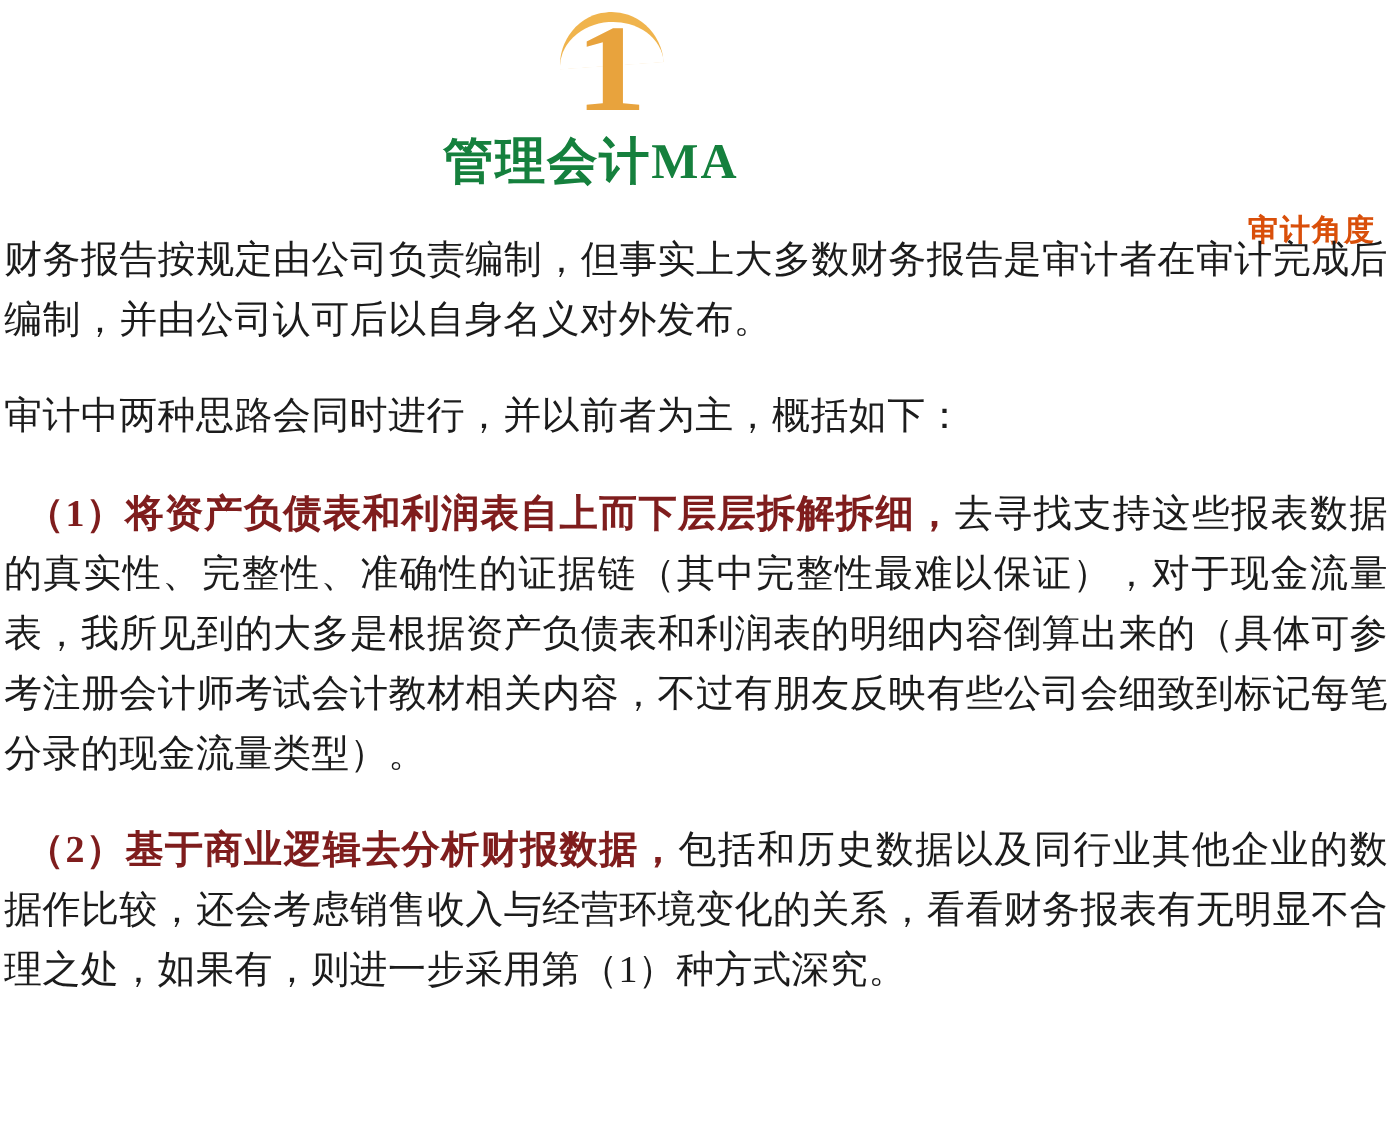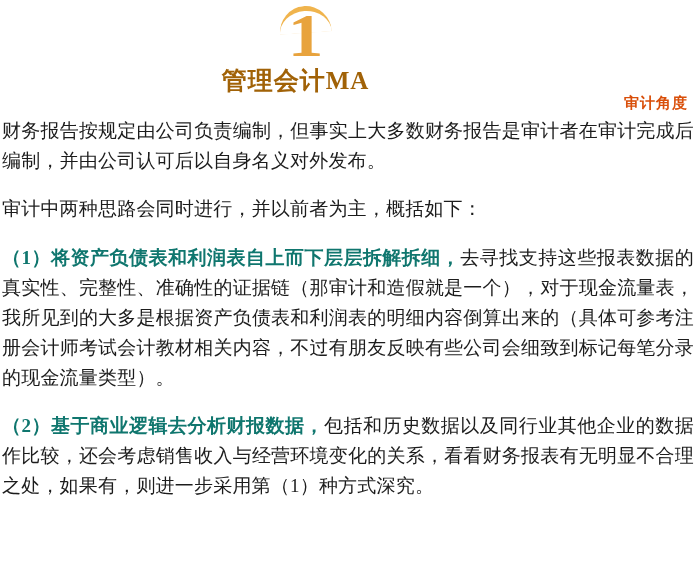--- a/index.html
+++ b/index.html
@@ -65,29 +65,29 @@
     transform: rotate(-4deg);
   }
   .logo-title {
     position: absolute;
     left: 0;
     top: 64px;
     width: 591px;
     font-family: "Liberation Serif", serif;
     font-size: 25px;
     font-weight: 700;
-    color: #a16207;
+    color: #15803d;
     letter-spacing: 1px;
   }
 
   
   .corner-heading {
     position: absolute;
     right: 10px;
-    top: 94px;
+    top: 106px;
     font-size: 15px;
     font-weight: 700;
     color: #d94f0a;
     letter-spacing: 1px;
   }
 
   
   .body-area {
     position: absolute;
     left: 0;
@@ -102,22 +102,23 @@
     line-height: 30px;
     color: #1c1c1c;
     text-align: justify;
     letter-spacing: 0.2px;
     font-family: Liberation Serif, serif;
   }
   p.tight {
     margin-bottom: 19px;
   }
   .lead {
-    color: #0f766e;
+    color: #7f1d1d;
     font-weight: 700;
+    margin-left: 11px;
   }
 </style>
 </head>
 <body>
 
 <div class="page">
 
   <div class="logo-block">
     <div class="logo-mark">
       <div class="logo-swoosh"></div>
@@ -132,21 +133,21 @@
 
     <p>
       <span>财务报告按规定由公司负责编制，但事实上大多数财务报告是审计者在审计完成后编制，并由公司认可后以自身名义对外发布。</span>
     </p>
 
     <p class="tight">
       <span>审计中两种思路会同时进行，并以前者为主，概括如下：</span>
     </p>
 
     <p>
-      <span class="lead">（1）将资产负债表和利润表自上而下层层拆解拆细，</span><span>去寻找支持这些报表数据的真实性、完整性、准确性的证据链（那审计和造假就是一个），对于现金流量表，我所见到的大多是根据资产负债表和利润表的明细内容倒算出来的（具体可参考注册会计师考试会计教材相关内容，不过有朋友反映有些公司会细致到标记每笔分录的现金流量类型）。</span>
+      <span class="lead">（1）将资产负债表和利润表自上而下层层拆解拆细，</span><span>去寻找支持这些报表数据的真实性、完整性、准确性的证据链（其中完整性最难以保证），对于现金流量表，我所见到的大多是根据资产负债表和利润表的明细内容倒算出来的（具体可参考注册会计师考试会计教材相关内容，不过有朋友反映有些公司会细致到标记每笔分录的现金流量类型）。</span>
     </p>
 
     <p>
       <span class="lead">（2）基于商业逻辑去分析财报数据，</span><span>包括和历史数据以及同行业其他企业的数据作比较，还会考虑销售收入与经营环境变化的关系，看看财务报表有无明显不合理之处，如果有，则进一步采用第（1）种方式深究。</span>
     </p>
 
 
   </div>
 </div>
 

